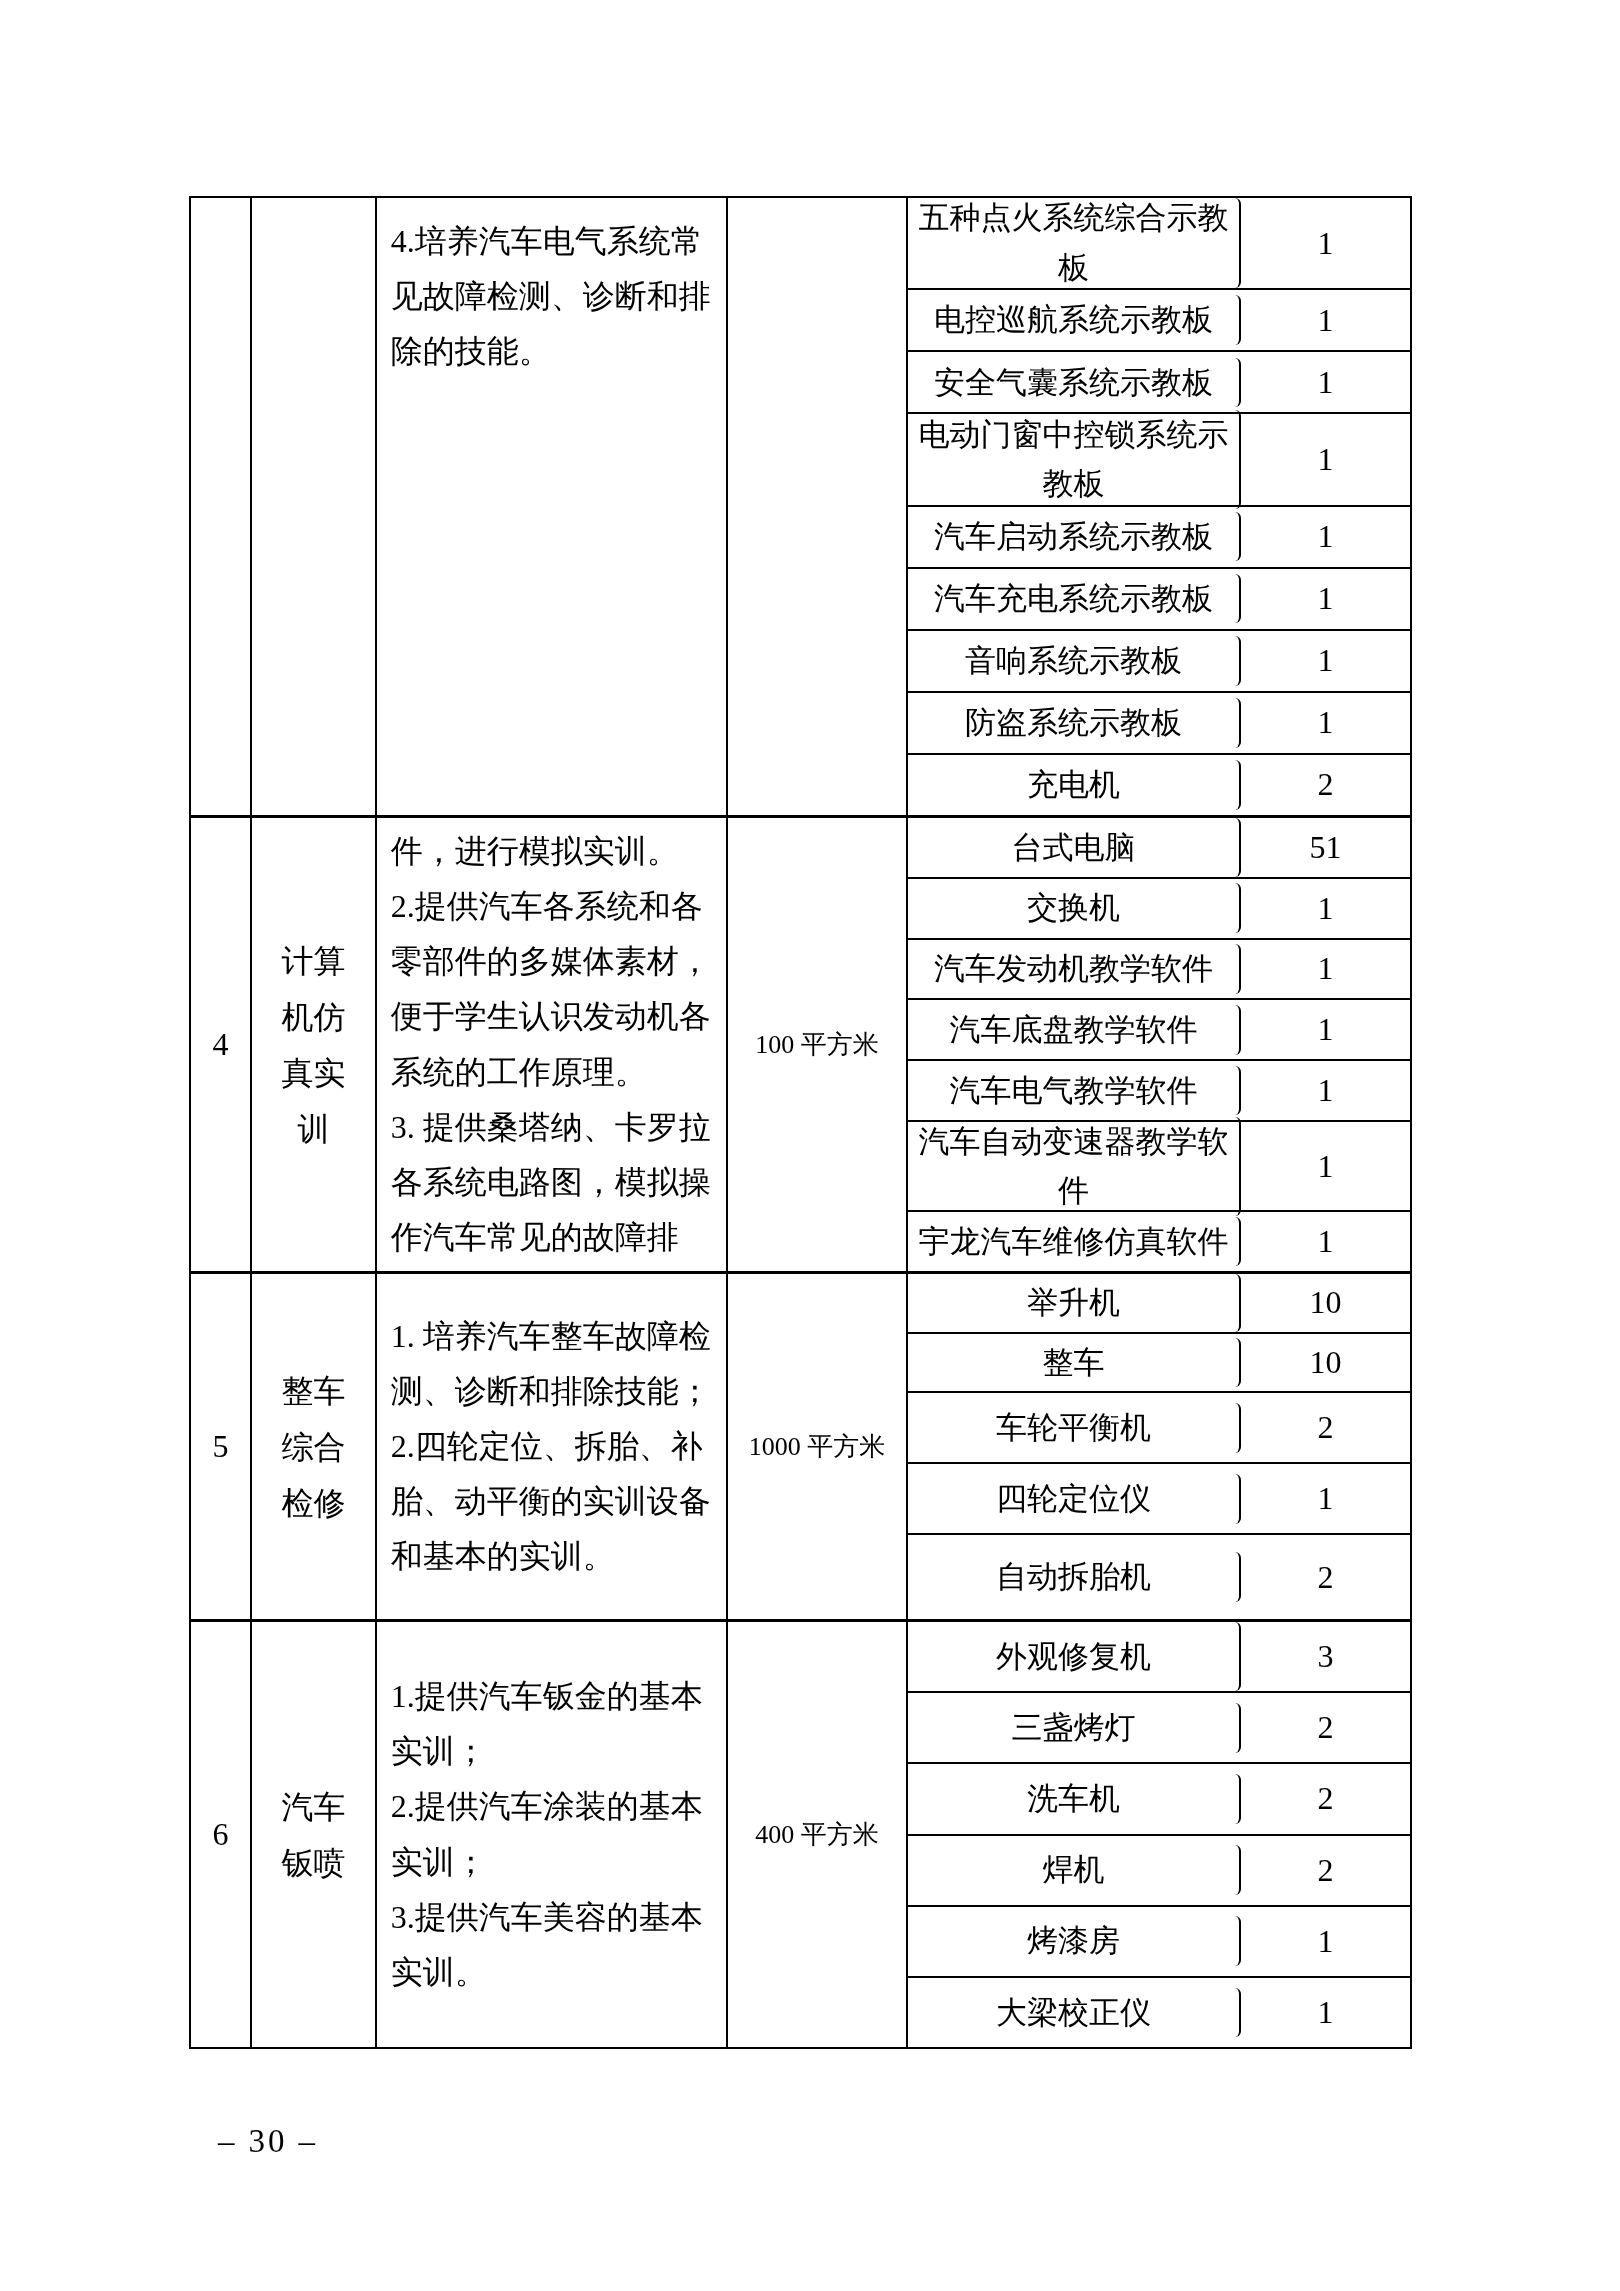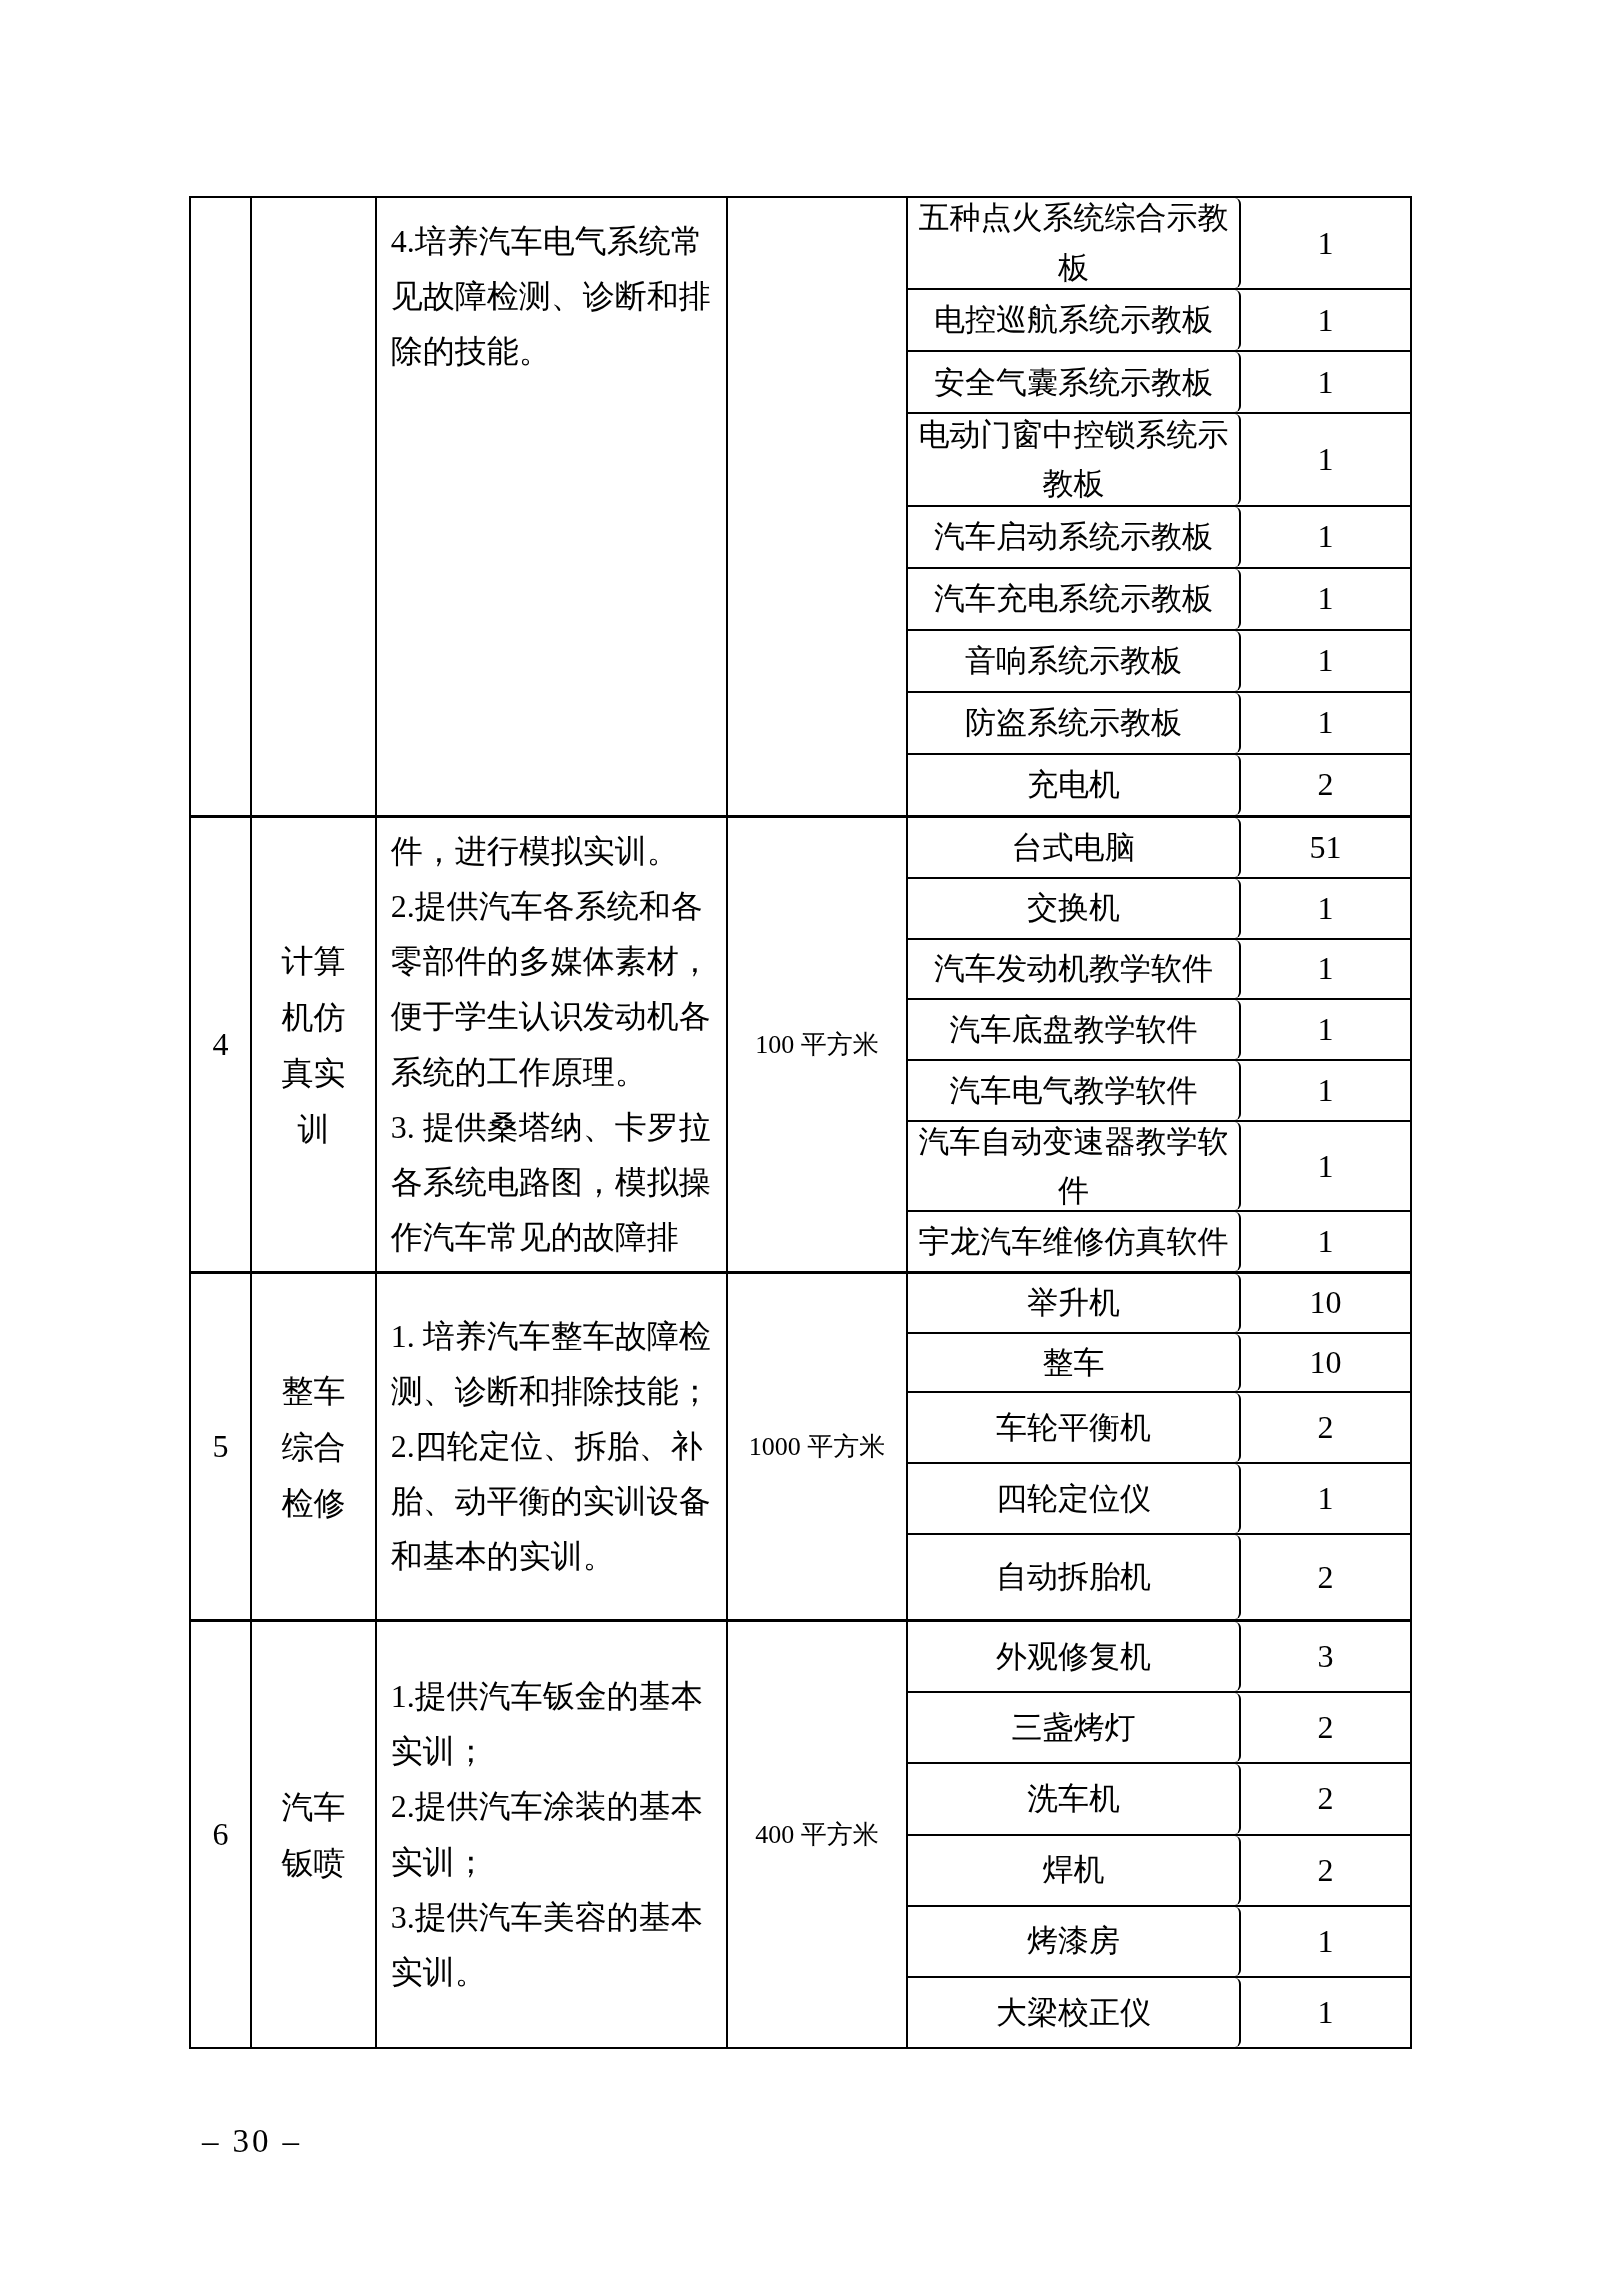--- a/index.html
+++ b/index.html
@@ -41,35 +41,35 @@
   }
   .sec-0 .desc{align-items:flex-start;padding-top:15.7px;}
   .area{
     width:180px;border-right:2px solid #000;
     display:flex;align-items:center;justify-content:center;
     font-size:26px;white-space:nowrap;
   }
   .equip-col{flex:1;display:flex;flex-direction:column;min-width:0;}
   .equip-row{display:flex;flex:1;min-height:0;}
   .equip-row.tall{flex:1.5;}
-  .equip-row + .equip-row{border-top:2px solid #000;}
+  .equip-row + .equip-row{border-top:2px solid #000;align-items:center;}
   .sec-2 .equip-row:nth-child(3),
   .sec-2 .equip-row:nth-child(4){flex:1.2;}
   .sec-2 .equip-row:nth-child(5){flex:1.45;}
   .eq-name{
     width:333px;border-right:2px solid #000;
     display:flex;align-items:center;justify-content:center;
     text-align:center;font-size:31px;line-height:1.6;padding:0 3.9px;border-radius:6px;
   }
   .eq-qty{
     flex:1;display:flex;align-items:center;justify-content:center;
     font-size:32px;
   }
   .footer{
-    position:absolute;left:202px;top:2123px;
+    position:absolute;left:218px;top:2123px;
     font-size:33px;letter-spacing:2.9px;white-space:nowrap;
   }
 </style>
 </head>
 <body>
 
 <div class="page">
   <div class="doc-table">
       <div class="section sec-0">
         <div class="cell num"></div>

